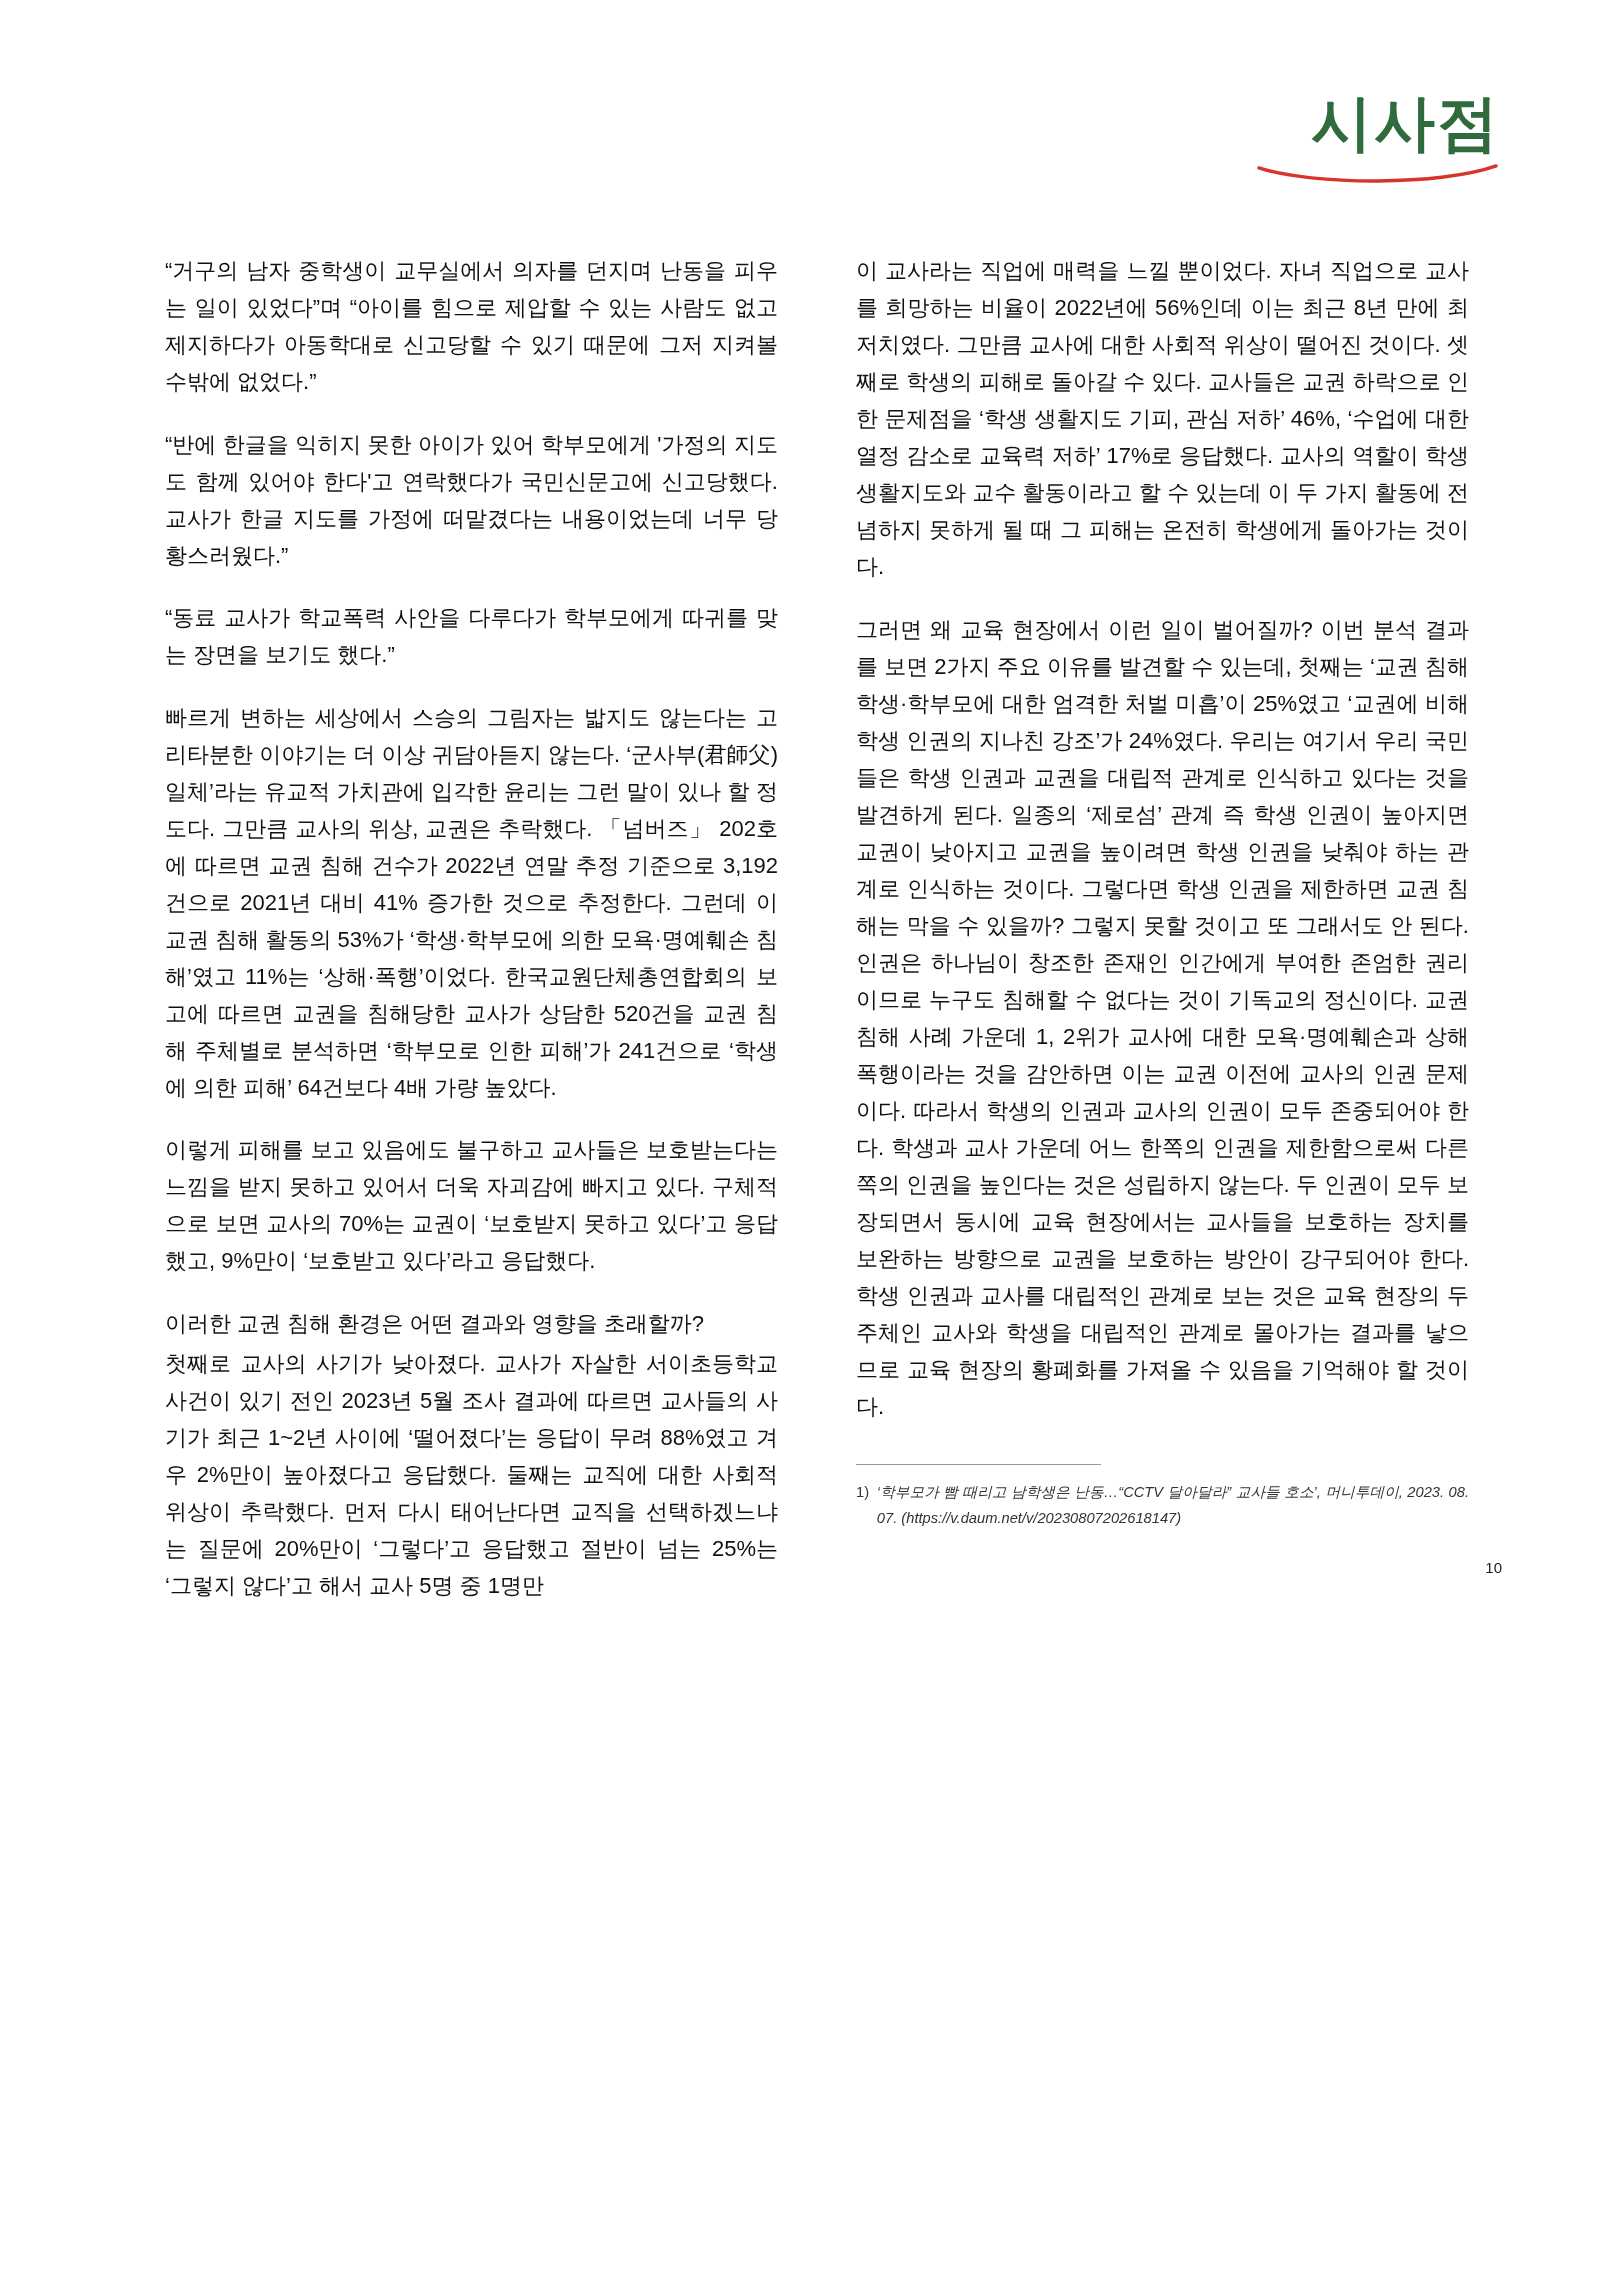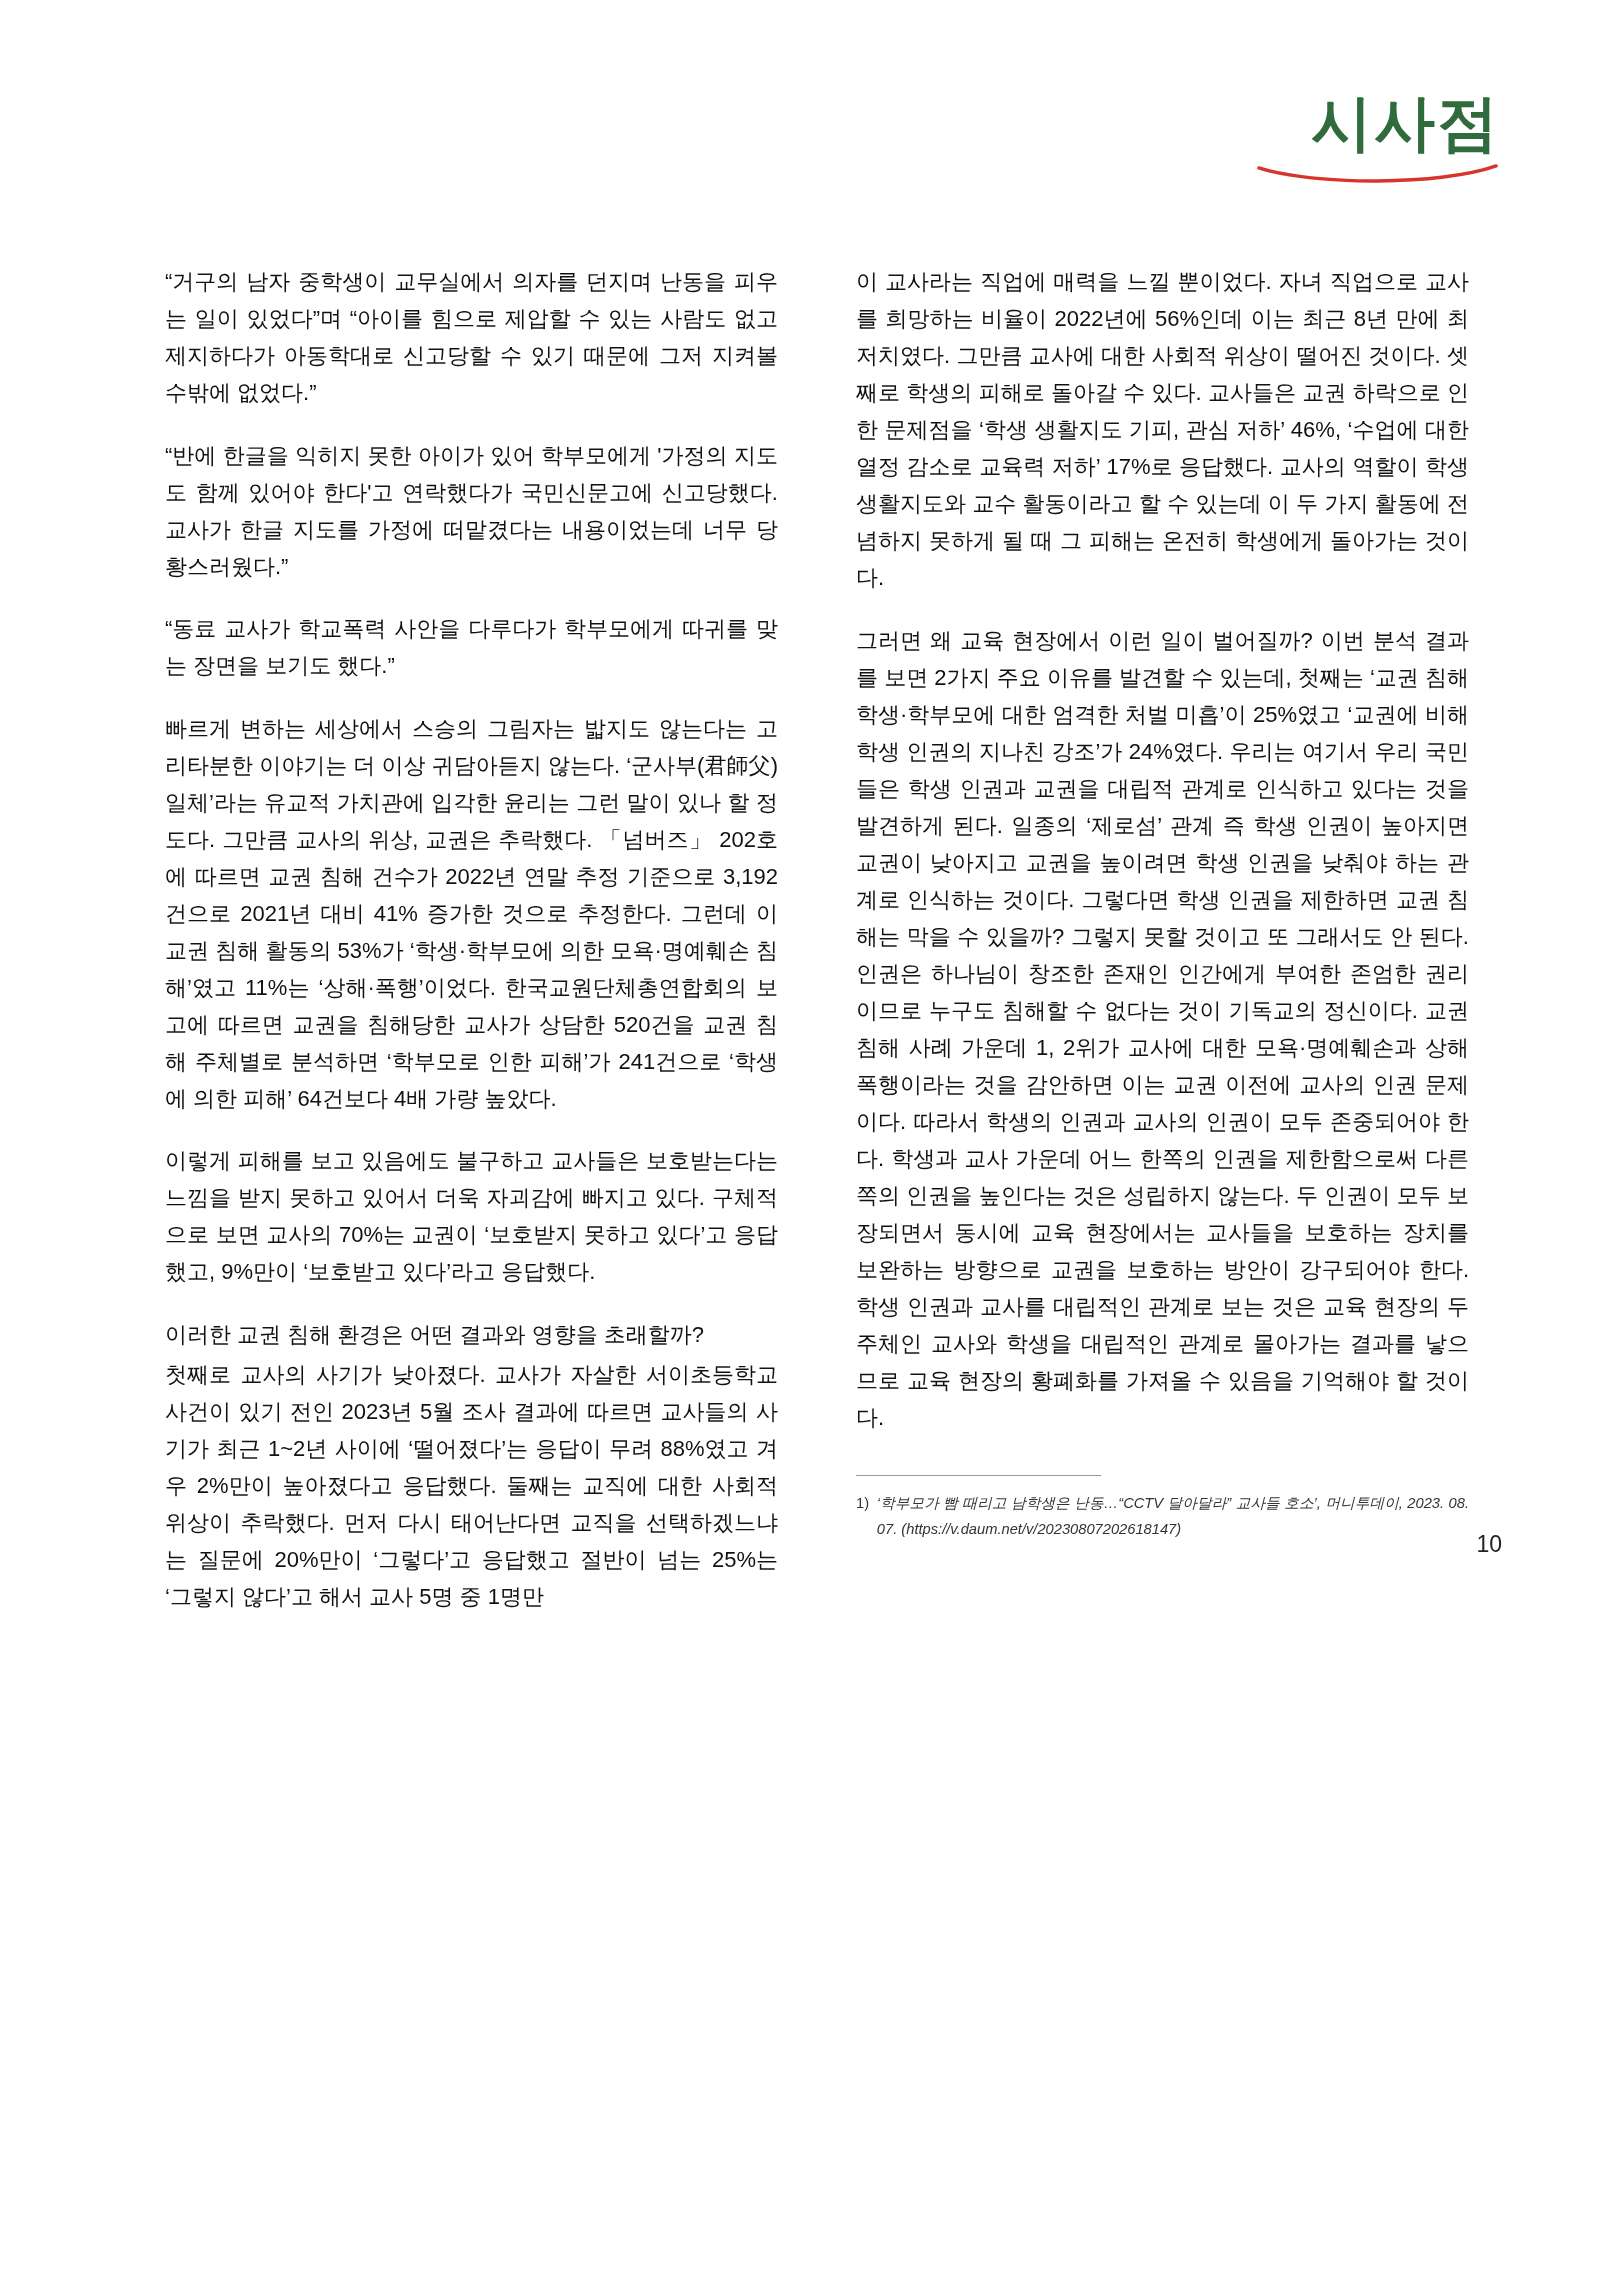--- a/index.html
+++ b/index.html
@@ -37,21 +37,21 @@
     display: block;
     margin-top: 9.8px;
     margin-left: auto;
     width: 245px;
     height: 21.6px;
   }
 
   
   .columns {
     position: absolute;
-    top: 263px;
+    top: 252px;
     left: 165px;
     width: 1304px;
     display: flex;
     gap: 78px;
   }
   .col {
     width: 613px;
   }
   p.para {
     margin: 0 0 25.5px 0;
@@ -93,22 +93,22 @@
     flex: 1 1 auto;
     text-align: justify;
     word-break: break-all;
     font-style: italic;
   }
 
   
   .page-number {
     position: absolute;
     right: 118px;
-    bottom: 120px;
-    font-size: 23px;
+    bottom: 102px;
+    font-size: 15px;
     color: #222222;
   }
 </style>
 </head>
 <body>
 
 <div class="page">
 
   <div class="header">
     <div class="header-title">시사점</div>

